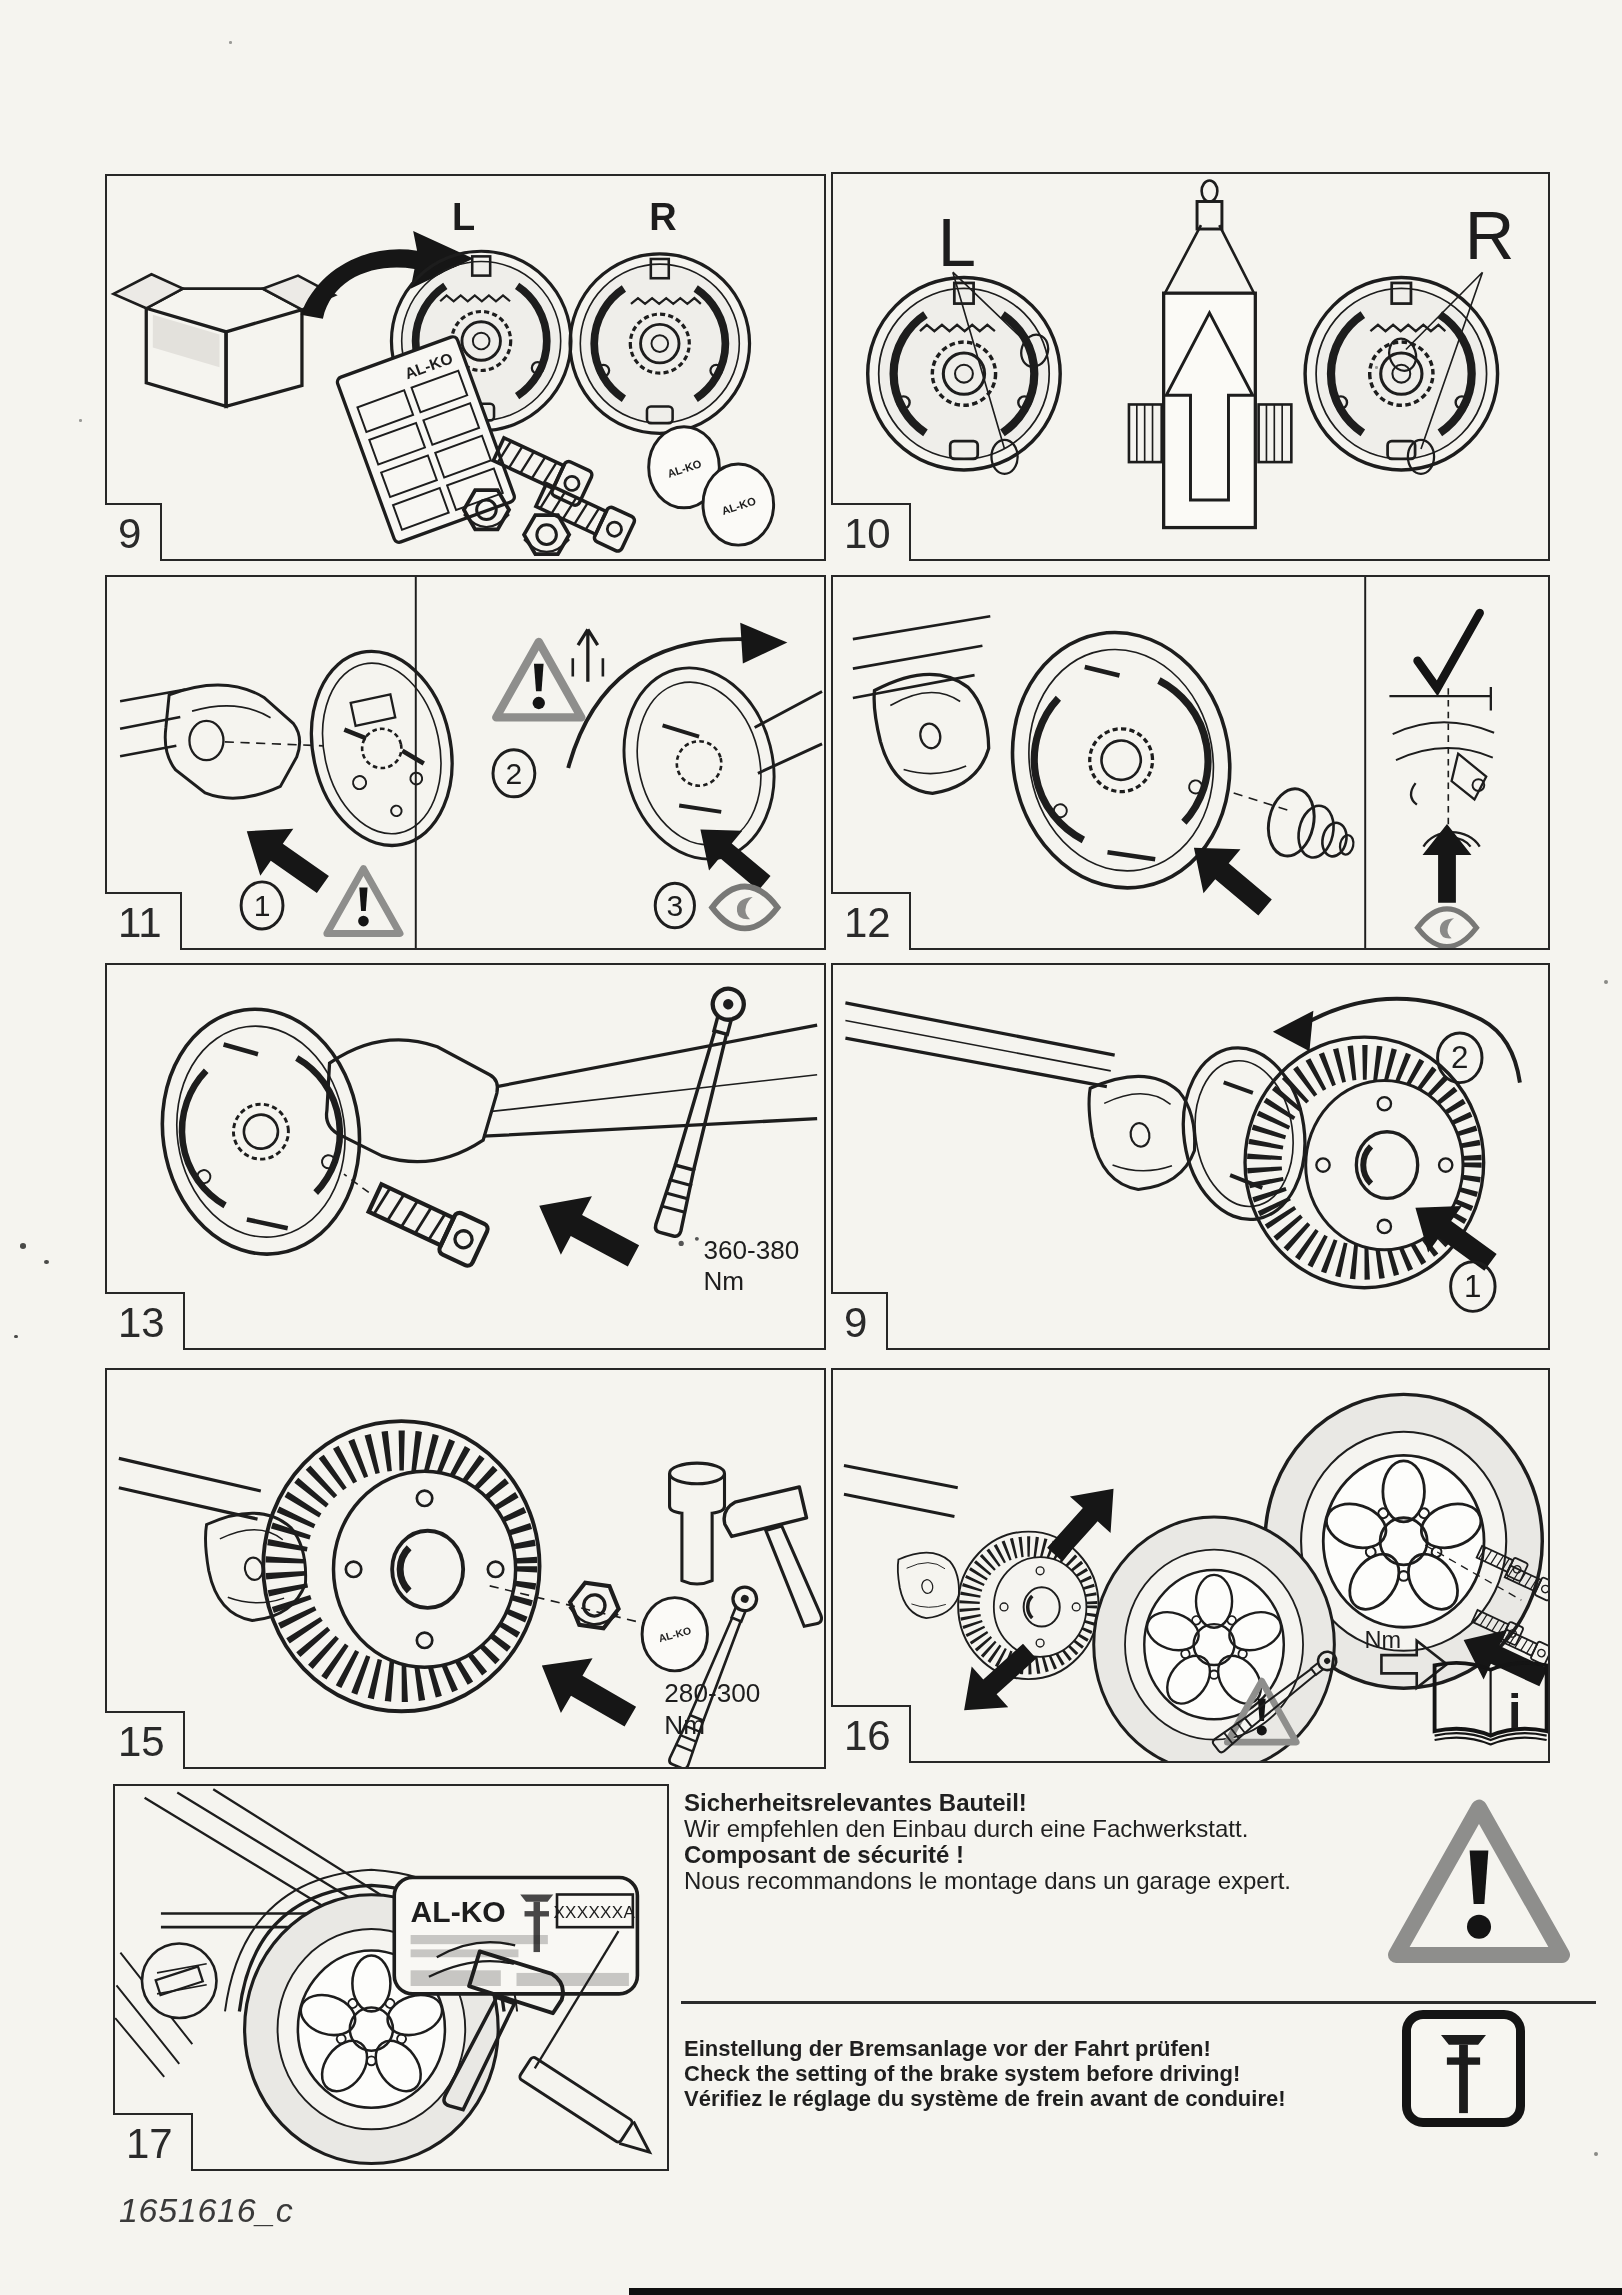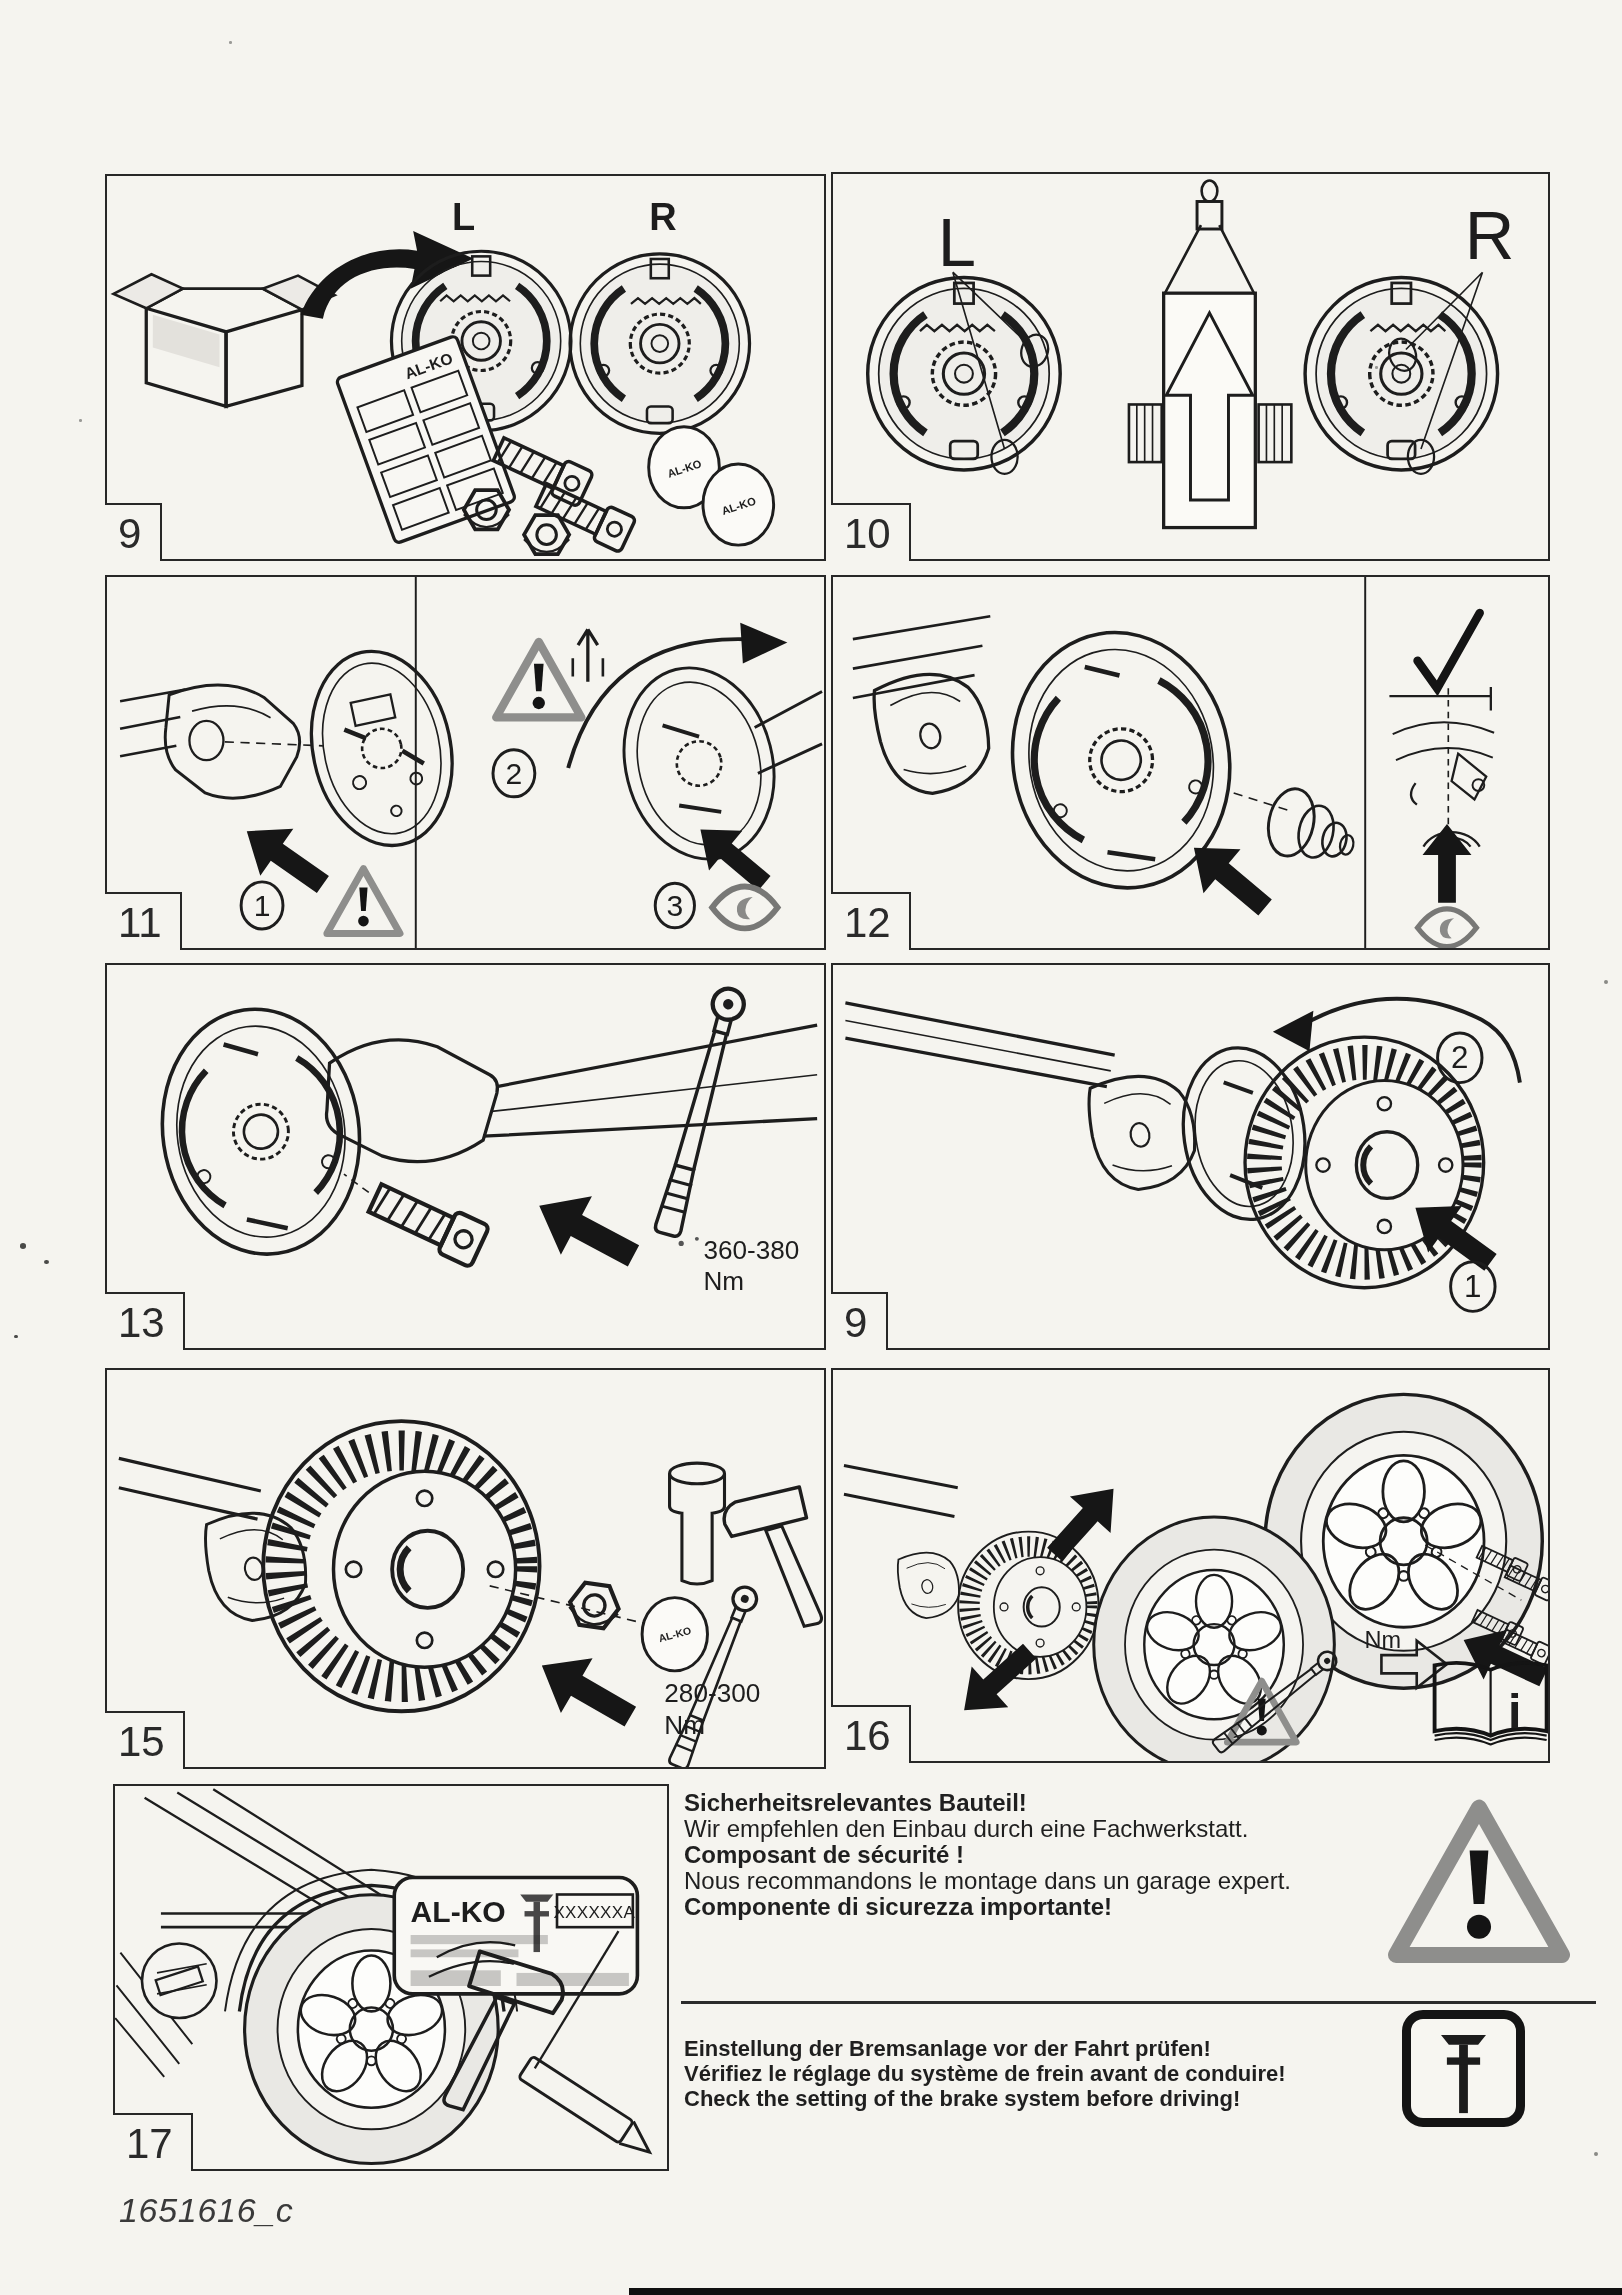--- a/index.html
+++ b/index.html
@@ -459,33 +459,32 @@
     </g>
   </svg>
   <div class="pnum">17</div>
 </div>
 
 <div class="safety">
   <div class="b">Sicherheitsrelevantes Bauteil!</div>
   <div>Wir empfehlen den Einbau durch eine Fachwerkstatt.</div>
   <div class="b">Composant de sécurité !</div>
   <div>Nous recommandons le montage dans un garage expert.</div>
-  <div class="b">Componente di sicurezza importante!</div>
 </div>
 
 <svg class="warn-big" width="222" height="170" viewBox="0 0 340 260">
   <use href="#sym-warn" transform="translate(170,132) scale(2.05)"></use>
 </svg>
 
 <div class="rule"></div>
 
 <div class="notice">
   <div>Einstellung der Bremsanlage vor der Fahrt prüfen!</div>
+  <div>Check the setting of the brake system before driving!</div>
   <div>Vérifiez le réglage du système de frein avant de conduire!</div>
-  <div>Check the setting of the brake system before driving!</div>
 </div>
 
 <div class="stampbox">
   <svg width="105" height="99" viewBox="0 0 160 152">
     <use href="#sym-punch" transform="translate(80,68) scale(0.75)"></use>
   </svg>
 </div>
 
 <div class="code">1651616_c</div>
 

